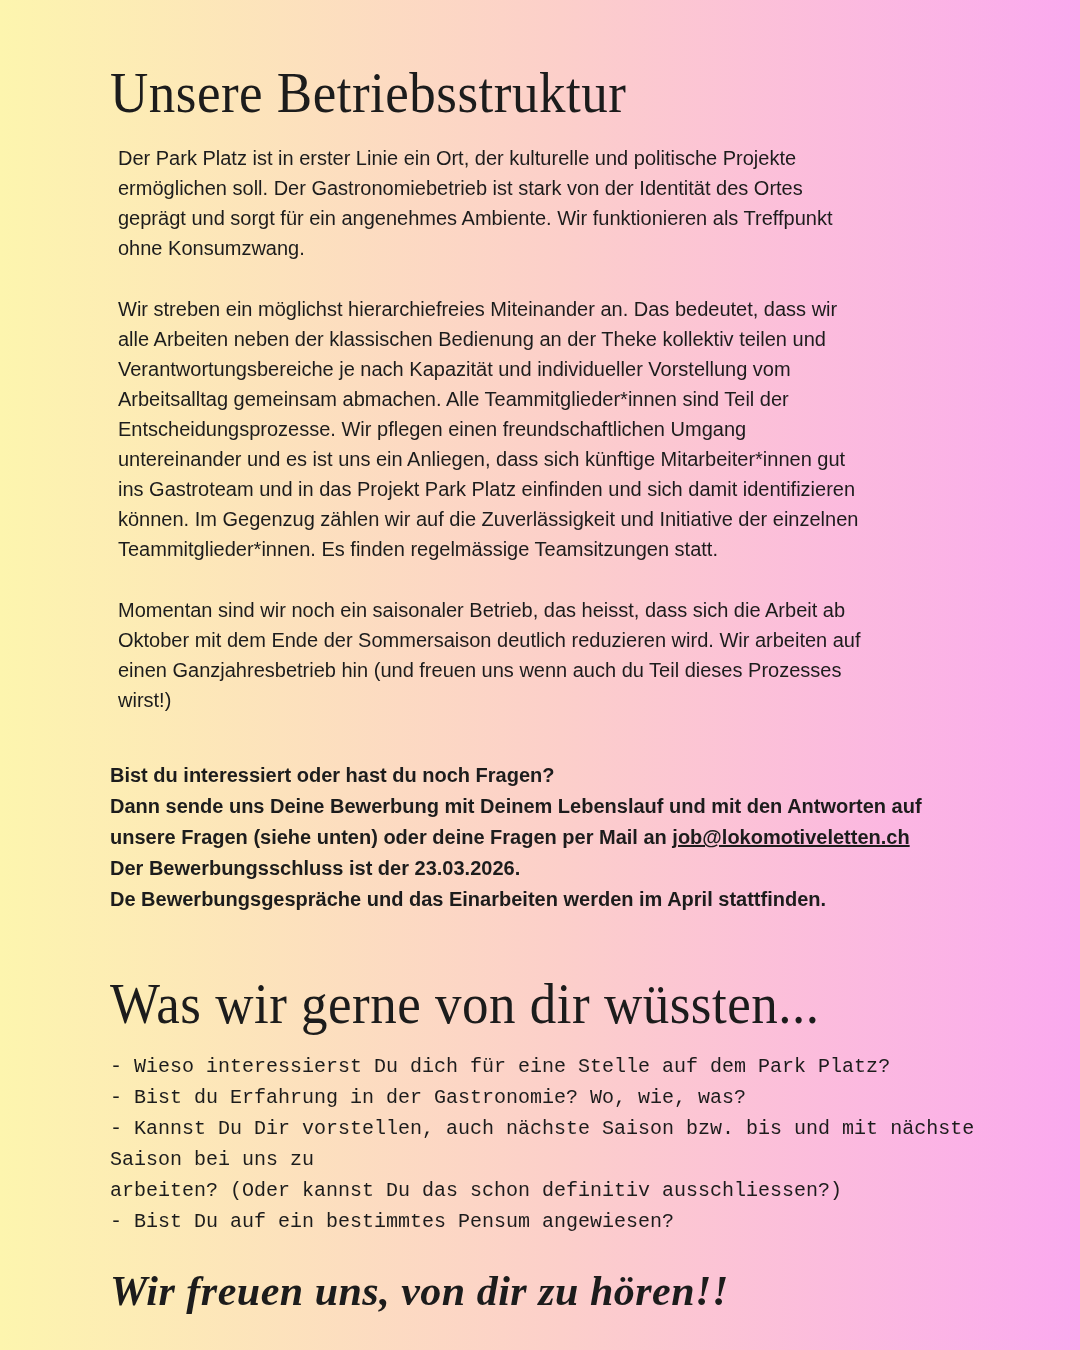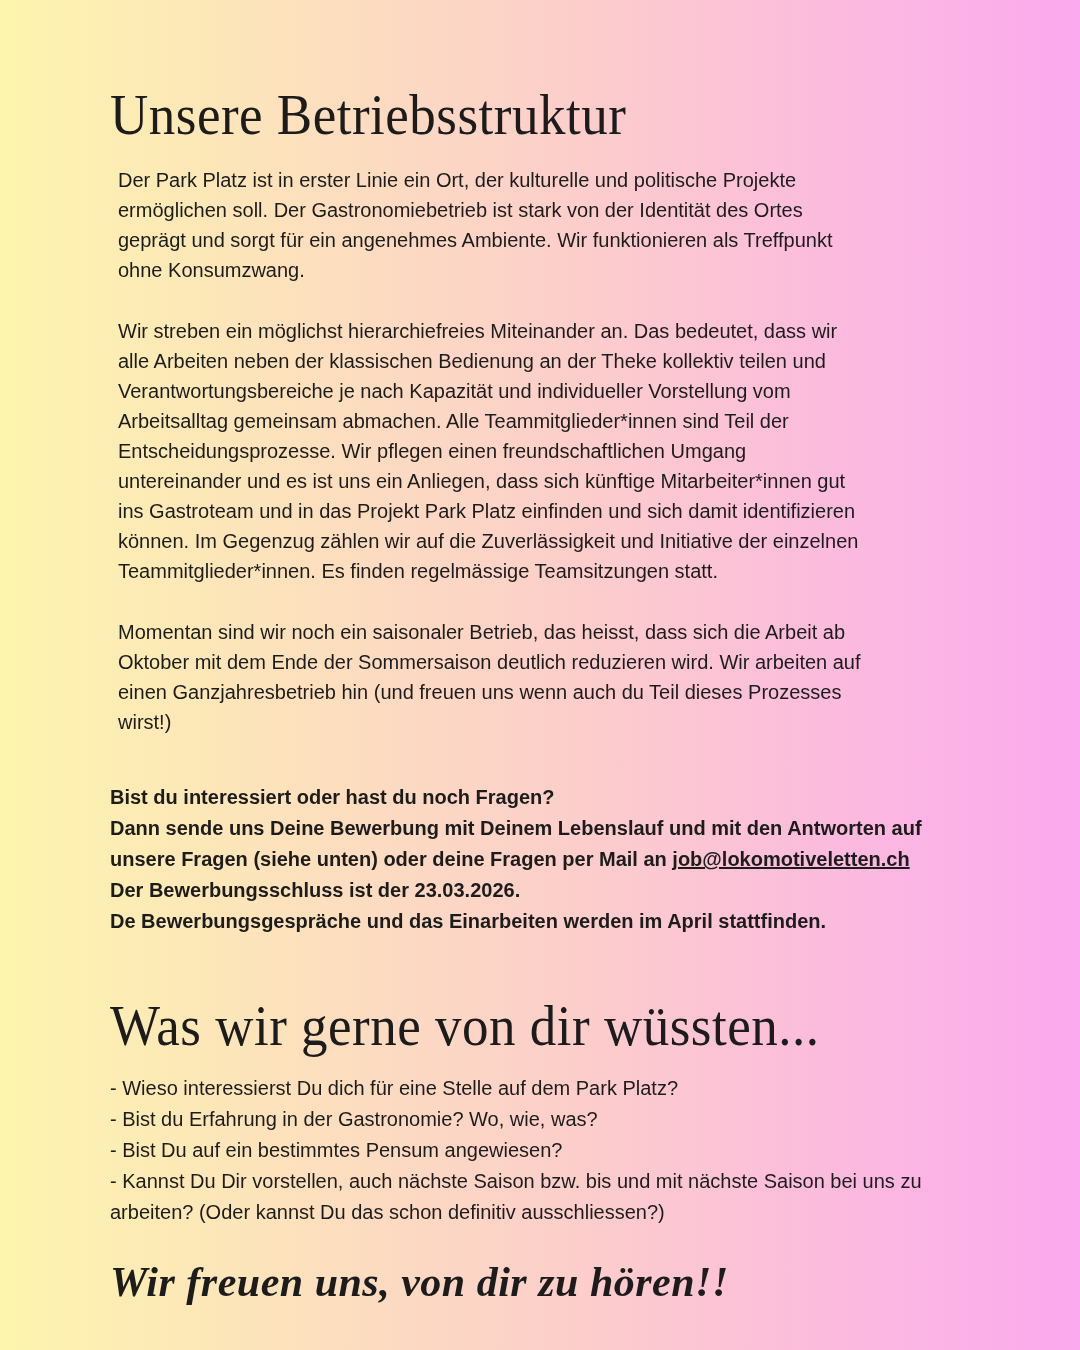--- a/index.html
+++ b/index.html
@@ -7,21 +7,21 @@
     width: 1080px;
     height: 1350px;
     overflow: hidden;
     font-family: "Liberation Sans", sans-serif;
     color: #1c1c1c;
   }
   .page {
     box-sizing: border-box;
     width: 1080px;
     height: 1068px;
-    padding: 88px 90px 0 110px;
+    padding: 66px 90px 0 110px;
   }
   h1.display {
     font-family: "Liberation Serif", "DejaVu Serif", serif;
     font-weight: 400;
     font-size: 53px;
     line-height: 1.12;
     letter-spacing: 0.5px;
     margin: 0 0 18px 0;
     transform: scaleY(1.06);
     transform-origin: left bottom;
@@ -51,20 +51,21 @@
     max-width: 900px;
   }
   .cta a {
     color: inherit;
     font-weight: 700;
   }
   .questions {
     font-size: 20px;
     line-height: 31px;
     max-width: 910px;
+    font-family: Liberation Mono, monospace;
   }
   .questions .q { white-space: pre-line; }
   .closing {
     font-family: "Liberation Serif", "DejaVu Serif", serif;
     font-style: italic;
     font-weight: 700;
     font-size: 42px;
     letter-spacing: 0.5px;
     margin-top: 30px;
   }
@@ -102,20 +103,20 @@
     <div><span>unsere Fragen (siehe unten) oder deine Fragen per Mail an </span><a href="#">job@lokomotiveletten.ch</a></div>
     <div>Der Bewerbungsschluss ist der 23.03.2026.</div>
     <div>De Bewerbungsgespräche und das Einarbeiten werden im April stattfinden.</div>
   </div>
 
   <h2 class="display">Was wir gerne von dir wüssten...</h2>
 
   <div class="questions">
     <div class="q">- Wieso interessierst Du dich für eine Stelle auf dem Park Platz?</div>
     <div class="q">- Bist du Erfahrung in der Gastronomie? Wo, wie, was?</div>
-    <div class="q">- Bist Du auf ein bestimmtes Pensum angewiesen?</div>
     <div class="q">- Kannst Du Dir vorstellen, auch nächste Saison bzw. bis und mit nächste Saison bei uns zu
 arbeiten? (Oder kannst Du das schon definitiv ausschliessen?)</div>
+    <div class="q">- Bist Du auf ein bestimmtes Pensum angewiesen?</div>
   </div>
 
   <div class="closing">Wir freuen uns, von dir zu hören!!</div>
 
 </div>
 
 </body></html>

